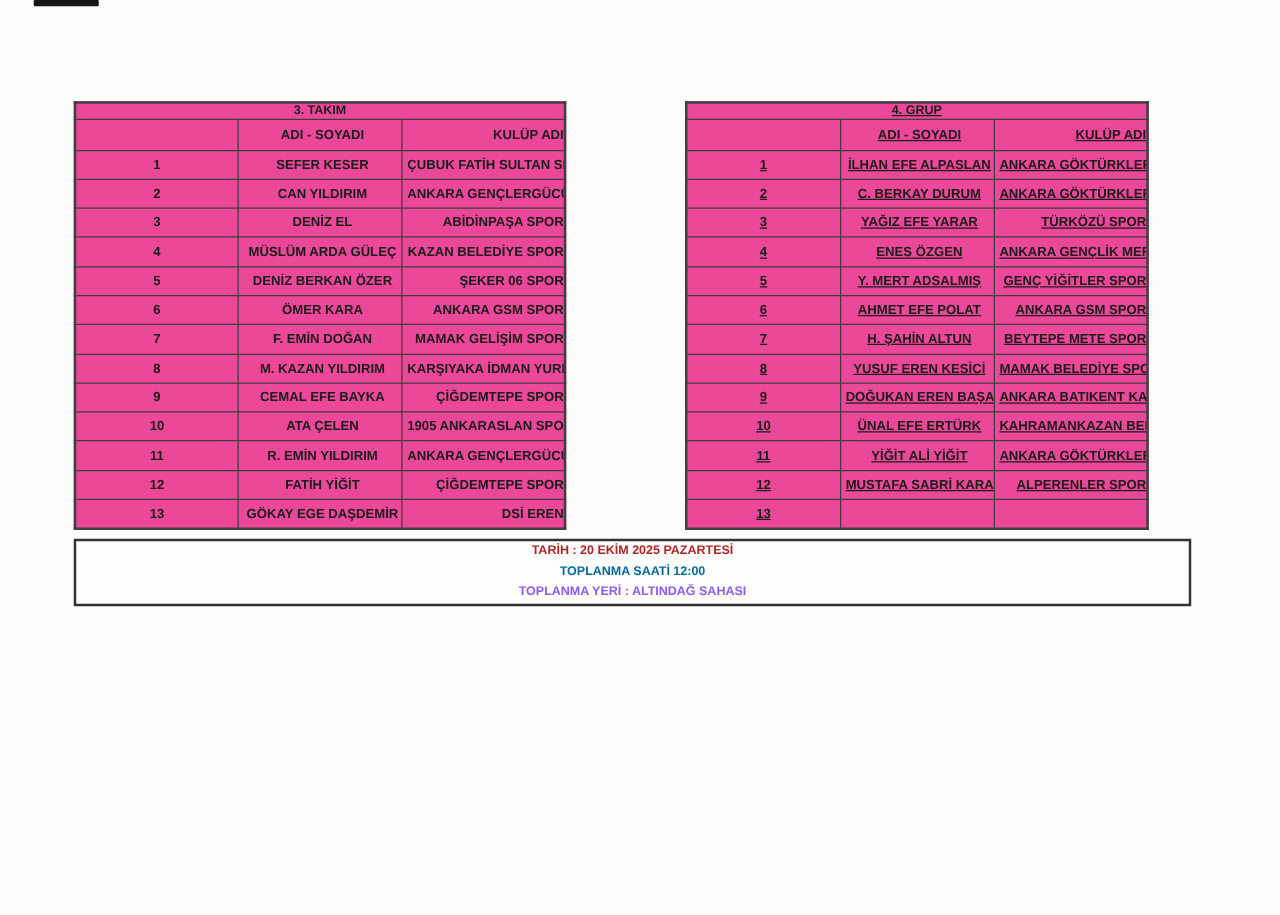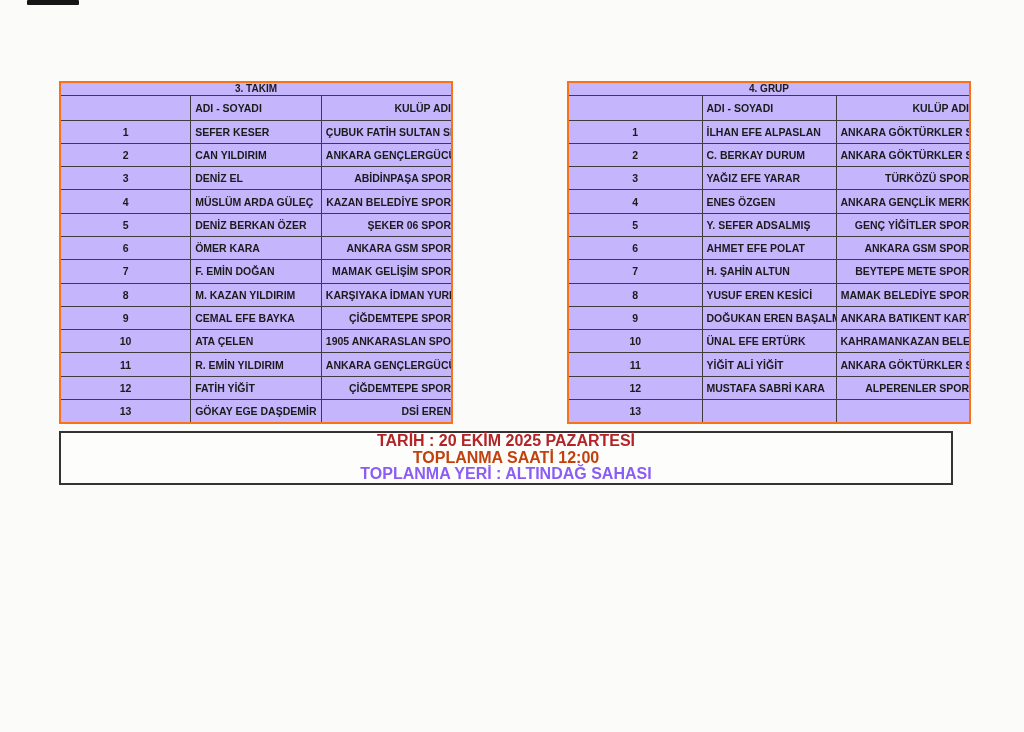--- a/index.html
+++ b/index.html
@@ -14,57 +14,57 @@
 
   .smudge {
     position:absolute; left:27px; top:0; width:52px; height:5px;
     background:#161616; border-radius:1px;
   }
 
   table.roster {
     position:absolute;
     border-collapse:collapse;
     table-layout:fixed;
-    border:2px solid #f97316;
+    border:2px solid #404040;
     color:#1b1b1b;
-    background:#c4b5fd;
+    background:#ec4899;
   }
   table.roster.left  { left:59px;  top:81px; width:394px; }
-  table.roster.right { left:567px; top:81px; width:404px; }
+  table.roster.right { left:548px; top:81px; width:371px;text-decoration:underline; }
 
   .roster th, .roster td {
     border:1px solid #3d3d3d;
     font-weight:700;
     font-size:10.5px;
     overflow:hidden;
     white-space:nowrap;
   }
   .roster .c-no   { width:51px; text-align:center; }
-  .roster .c-name { text-align:left; padding-left:4px; }
+  .roster .c-name { text-align:center; padding-left:4px; }
   .roster .c-club { text-align:right; padding-left:4px; }
   .left  .c-name  { width:167px; }
   .left  .c-club  { width:176px; }
   .right .c-name  { width:173px; }
   .right .c-club  { width:183px; }
 
   .title-row th {
     height:13px; font-size:10px; text-align:center; vertical-align:middle;
     padding:0;
   }
   .header-row th {
     height:25px; vertical-align:middle; font-size:10.5px;
   }
   .roster tbody td { height:23.3px; vertical-align:middle; }
 
   .footer-box {
     position:absolute; left:59px; top:431px; width:894px; height:54px;
     border:2px solid #333;
     background:#fdfdfc;
     display:flex; flex-direction:column; align-items:center; justify-content:center;
-    font-weight:700; font-size:16px; line-height:16.5px;
+    font-weight:700; font-size:10px; line-height:16.5px;
     text-align:center;
   }
 </style>
 </head>
 <body>
 
 <div class="page">
 
   <div class="smudge"></div>
 
@@ -175,21 +175,21 @@
           <td class="c-name">YAĞIZ EFE YARAR</td>
           <td class="c-club">TÜRKÖZÜ SPOR</td>
         </tr>
         <tr>
           <td class="c-no">4</td>
           <td class="c-name">ENES ÖZGEN</td>
           <td class="c-club">ANKARA GENÇLİK MERKEZLERİ SPOR</td>
         </tr>
         <tr>
           <td class="c-no">5</td>
-          <td class="c-name">Y. SEFER ADSALMIŞ</td>
+          <td class="c-name">Y. MERT ADSALMIŞ</td>
           <td class="c-club">GENÇ YİĞİTLER SPOR</td>
         </tr>
         <tr>
           <td class="c-no">6</td>
           <td class="c-name">AHMET EFE POLAT</td>
           <td class="c-club">ANKARA GSM SPOR</td>
         </tr>
         <tr>
           <td class="c-no">7</td>
           <td class="c-name">H. ŞAHİN ALTUN</td>
@@ -223,17 +223,17 @@
         <tr>
           <td class="c-no">13</td>
           <td class="c-name"></td>
           <td class="c-club"></td>
         </tr>
       </tbody>
   </table>
 
   <div class="footer-box">
     <div style="color: rgb(178, 36, 38);">TARİH : 20 EKİM 2025 PAZARTESİ</div>
-    <div style="color: #c2410c;">TOPLANMA SAATİ 12:00</div>
+    <div style="color: #0369a1;">TOPLANMA SAATİ 12:00</div>
     <div style="color: #8b5cf6;">TOPLANMA YERİ : ALTINDAĞ SAHASI</div>
   </div>
 
 </div>
 
 </body></html>

